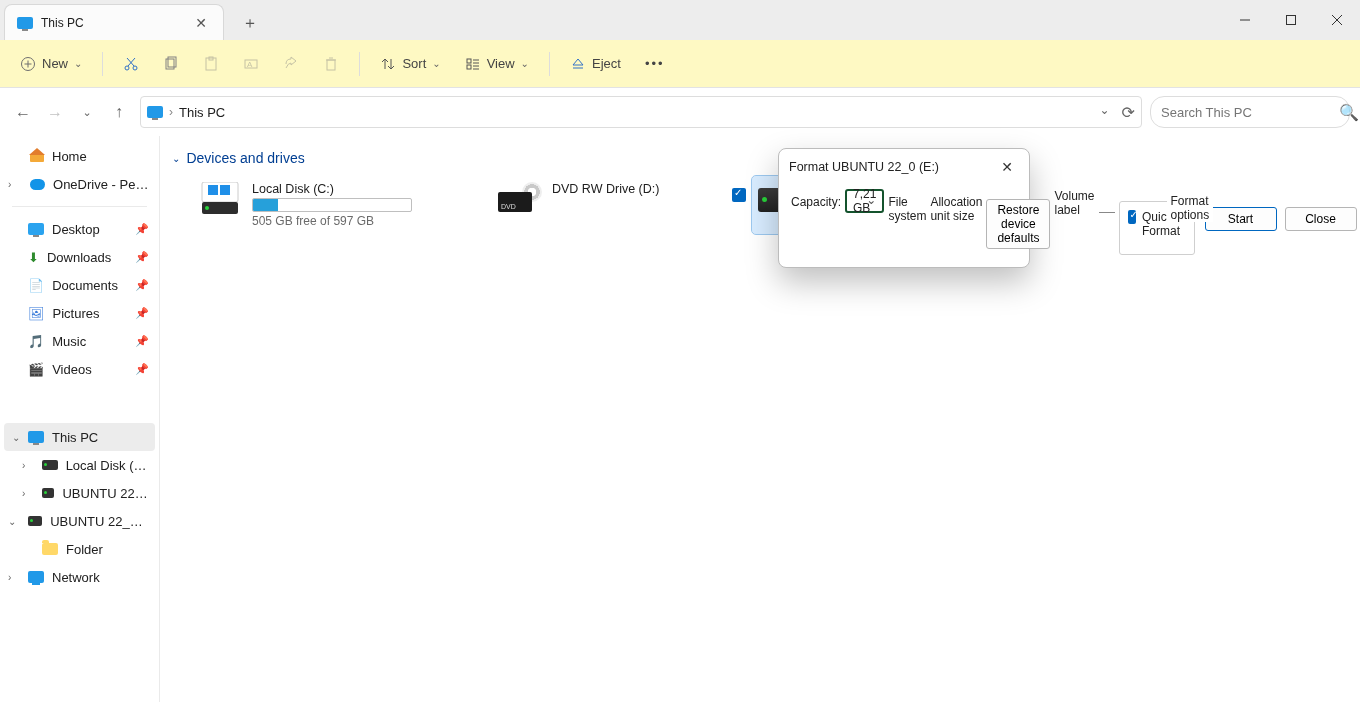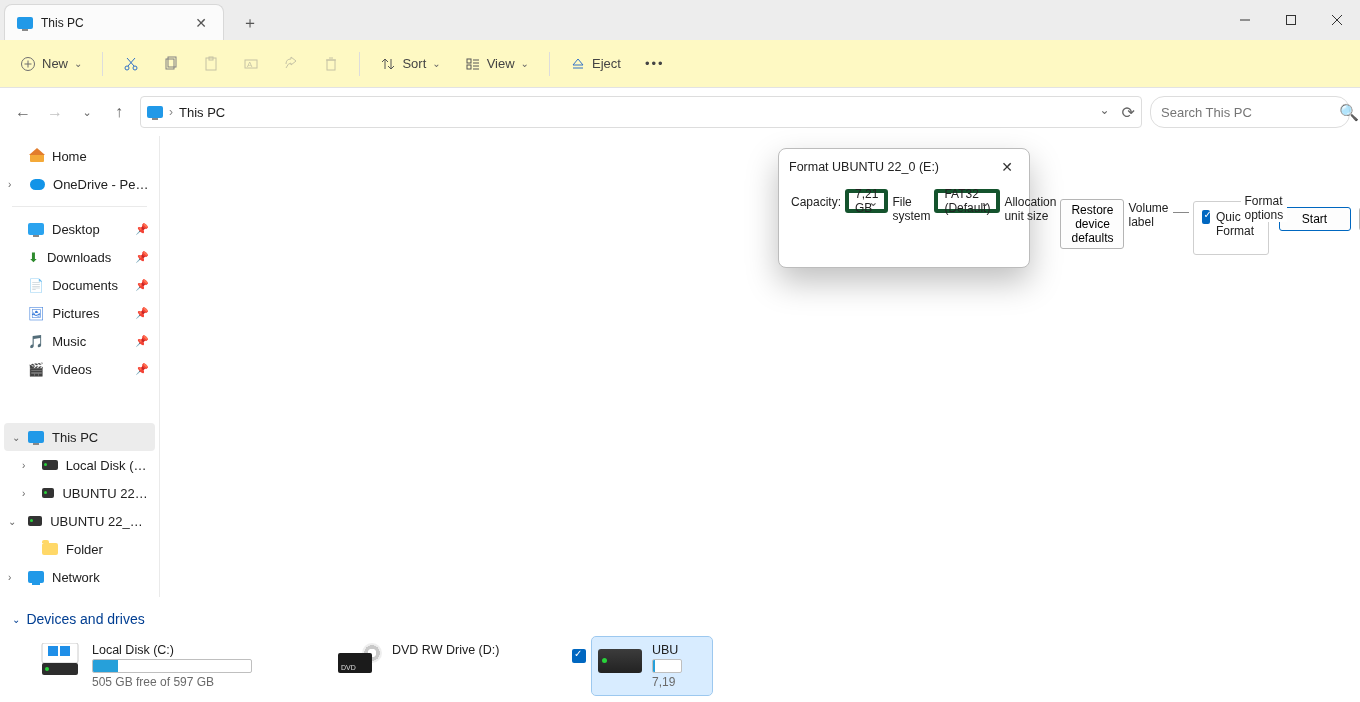--- a/index.html
+++ b/index.html
@@ -21,21 +21,21 @@
   .addrbar { display:flex; align-items:center; height:48px; background:#fff; gap:8px; padding:0 10px; }
   .nav-arrows { display:flex; align-items:center; gap:6px; }
   .nav-arrows span { width:26px; height:26px; display:flex; align-items:center; justify-content:center; color:#666; }
   .crumbbox { flex:1; display:flex; align-items:center; border:1px solid #ddd; border-radius:4px; height:32px; padding:0 6px; gap:6px; position:relative; }
   .crumbbox .sep { color:#888; font-size:12px; }
   .crumb-text { font-size:13px; }
   .crumb-actions { margin-left:auto; display:flex; gap:12px; color:#666; }
   .searchbox { width:200px; display:flex; align-items:center; border:1px solid #ddd; border-radius:14px; height:32px; padding:0 8px; color:#777;}
   .searchbox input { border:none; outline:none; flex:1; font-size:13px; color:#555; background:transparent;}
   
-  .body { display:flex; height:calc(702px - 40px - 48px - 48px); background:#fff;flex-direction:column; }
+  .body { display:flex; height:calc(702px - 40px - 48px - 48px); background:#fff; }
   .sidebar { width:160px; border-right:1px solid #eaeaea; padding:6px 0; font-size:13px; }
   .side-item { display:flex; align-items:center; gap:8px; padding:4px 10px 4px 28px; height:28px; position:relative; }
   .side-item.top { padding-left:30px; }
   .side-item.selected { background:#ececec; border-radius:4px; margin:0 4px; padding-left:24px;}
   .side-item .chev { position:absolute; left:8px; color:#666; font-size:10px; }
   .side-item .pin { margin-left:auto; color:#999; font-size:11px; }
   .side-hr { height:1px; background:#eaeaea; margin:8px 12px; }
   .side-label { white-space:nowrap; overflow:hidden; text-overflow:ellipsis; }
   
   .content { flex:1; padding:10px 8px; position:relative; }
@@ -51,21 +51,21 @@
   .drive-name { font-size:12.5px; }
   .drive-bar { width:160px; height:14px; border:1px solid #bfbfbf; border-radius:2px; background:#fff; overflow:hidden;}
   .drive-bar-fill { height:100%; background:#26a0da; }
   .drive-sub { color:#6a6a6a; }
   
   .dialog { position:absolute; left:778px; top:148px; width:252px; background:#fff; border:1px solid #bcbcbc; border-radius:8px; box-shadow:0 14px 32px rgba(0,0,0,.25); font-size:12px; color:#222; }
   .dlg-title { display:flex; align-items:center; padding:8px 10px; font-size:12.5px;}
   .dlg-title .x { margin-left:auto; font-size:14px; color:#333; padding:2px 6px; }
   .dlg-body { padding:4px 12px 12px 12px; display:flex; flex-direction:row; gap:4px;}
   .dlg-label { font-size:12px; margin-top:6px; }
-  .dlg-select, .dlg-input { width:100%; height:24px; border:4px solid #14532d; border-radius:3px; background:#fff; padding:0 6px; font-size:12px; display:flex; align-items:center; position:relative;}
+  .dlg-select, .dlg-input { width:100%; height:24px; border:2px solid #14532d; border-radius:3px; background:#fff; padding:0 6px; font-size:12px; display:flex; align-items:center; position:relative;}
   .dlg-select::after { content:"⌄"; position:absolute; right:6px; top:2px; color:#555; font-size:12px;}
   .dlg-input input { border:none; outline:none; width:100%; font-size:12px; background:transparent;}
   .dlg-btn { border:1px solid #b5b5b5; background:#fdfdfd; border-radius:3px; padding:3px 10px; font-size:12px; align-self:flex-start; margin-top:10px;}
   .dlg-fieldset { border:1px solid #cfcfcf; border-radius:3px; margin-top:12px; padding:8px 8px 16px 8px; position:relative;}
   .dlg-fieldset .legend { position:absolute; top:-8px; left:8px; background:#fff; padding:0 4px; font-size:12px;margin-left:39px;}
   .dlg-check { display:flex; align-items:flex-start; gap:6px; font-size:12px;}
   .dlg-check .box { width:14px; height:14px; background:#0067c0; border-radius:2px; position:relative;}
   .dlg-check .box::after { content:"✓"; color:#fff; font-size:10px; position:absolute; left:2px; top:-1px;}
   .dlg-progress { height:14px; border:1px solid #c8c8c8; border-radius:3px; margin-top:14px; background:#f4f4f4;}
   .dlg-actions { display:flex; justify-content:flex-start; gap:8px; margin-top:18px;}
@@ -356,29 +356,26 @@
     <span>Format UBUNTU 22_0 (E:)</span>
     <span class="x">✕</span>
   </div>
   <div class="dlg-body">
     <div class="dlg-label">Capacity:</div>
     <div class="dlg-select">
         <span>7,21 GB</span>
       </div>
 
     <div class="dlg-label">File system</div>
-    <div class="dlg-select">
-        <span>FAT32 (Default)</span>
-      </div>
 
     <div class="dlg-label">Allocation unit size</div>
 
     <button class="dlg-btn">Restore device defaults</button>
 
-    <div class="dlg-label" style="margin-top:12px">Volume label</div>
+    <div class="dlg-label" style="margin-top:0">Volume label</div>
     <div class="dlg-input" style="border:none;border-bottom:1px solid #888;border-radius:0;">
       <input value="UBUNTU 22_0" style="">
     </div>
 
     <div class="dlg-fieldset">
       <span class="legend">Format options</span>
       <div class="dlg-check">
         <span class="box"></span>
         <span>Quick Format</span>
       </div>

